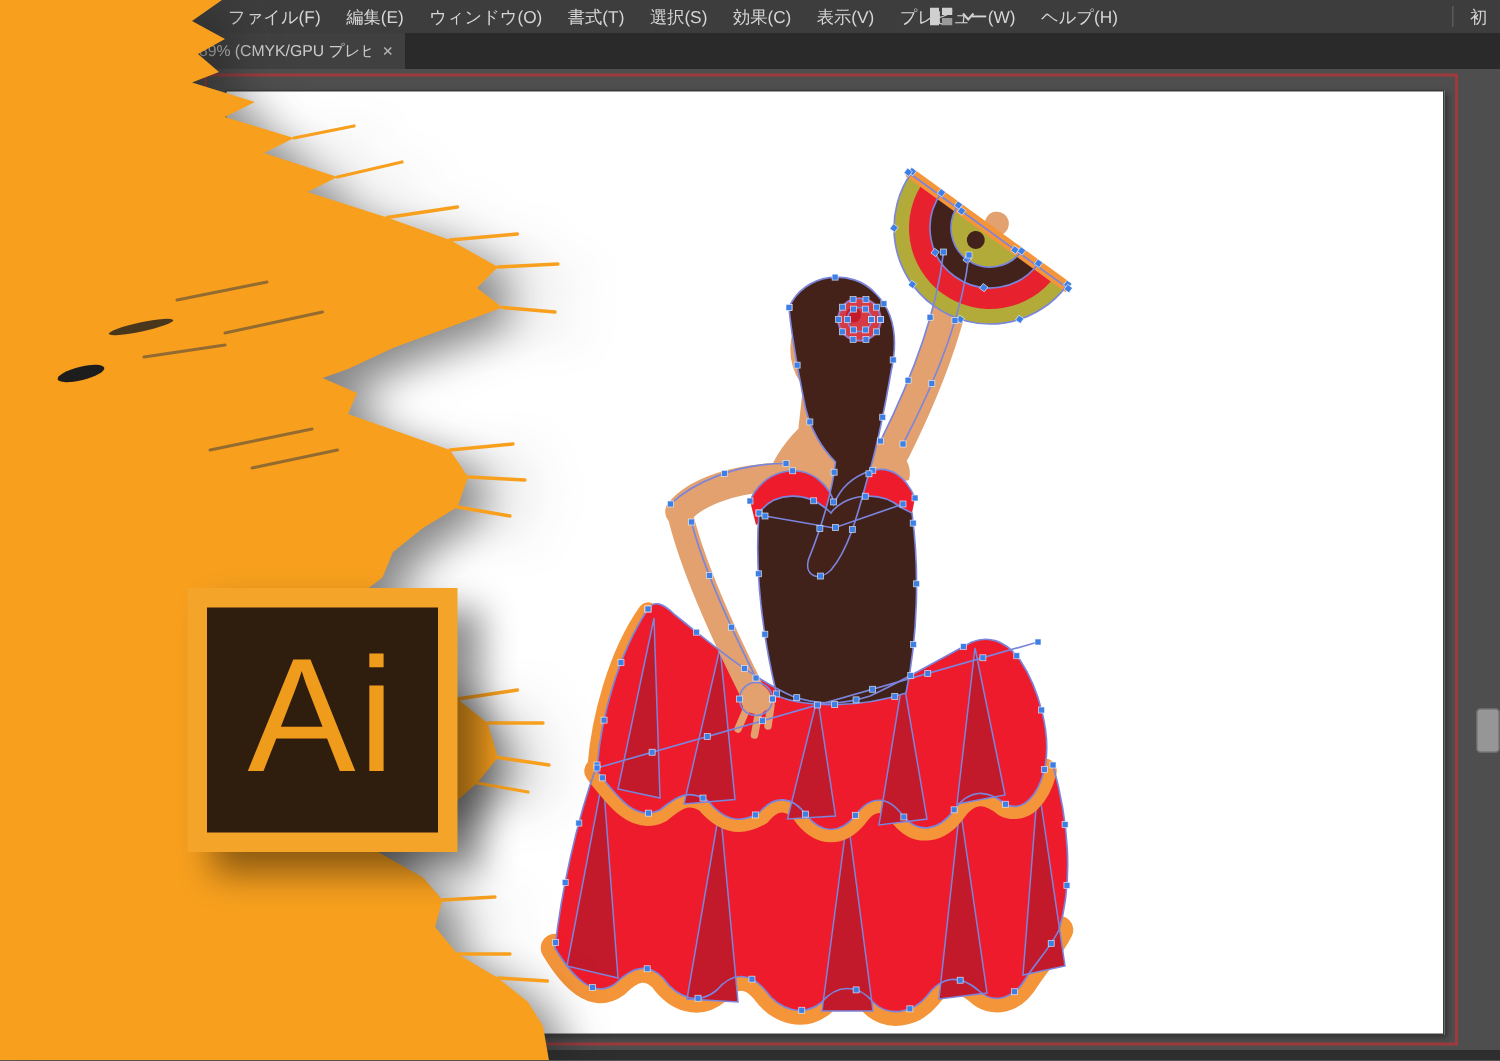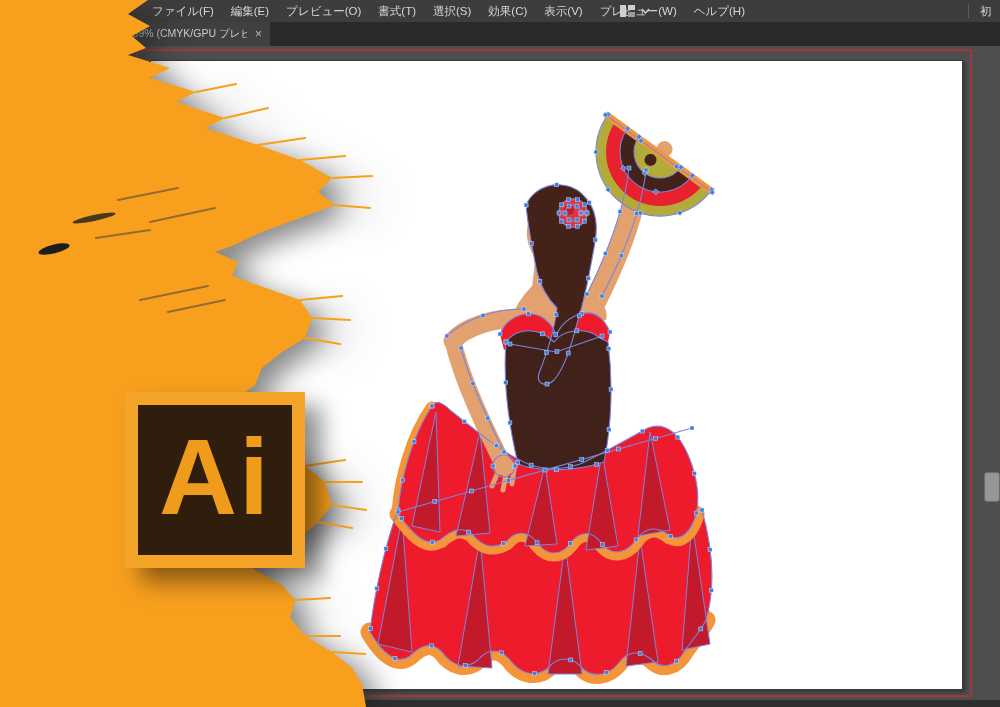--- a/index.html
+++ b/index.html
@@ -35,21 +35,21 @@
   #bottom-strip { position:absolute; left:0; bottom:0; width:1000px; height:7px; background:var(--bottom_strip); }
 
   
   #splash { position:absolute; left:0; top:0; z-index:6; pointer-events:none;
     filter:drop-shadow(14px 10px 14px rgba(35,35,35,.55)); }
   #ai-logo { position:absolute; left:125px; top:392px; width:180px; height:176px;
     background:var(--logo_frame); padding:13px; z-index:7;
     box-shadow:16px 14px 22px rgba(0,0,0,.45); }
   #ai-logo-inner { width:100%; height:100%; background:var(--logo_bg);
     display:flex; align-items:center; justify-content:center; }
-  #ai-logo-text { color:var(--logo_text); font-size:108px; font-weight:bold; letter-spacing:2px;
+  #ai-logo-text { color:var(--logo_text); font-size:108px; font-weight:normal; letter-spacing:2px;
     transform:translateY(-4px); }
 
   .pleat { fill:var(--dress_dark); stroke:var(--sel_line); stroke-width:1; }
   .sel { fill:none; stroke:var(--sel_line); stroke-width:1.1; }
 </style>
 </head>
 <body>
 
 <div id="stage">
 
@@ -292,21 +292,21 @@
     </svg>
 
     <div id="right-widget"></div>
     <div id="bottom-strip"></div>
   </div>
 
   <div id="menubar">
     <div id="menu-items">
         <span class="menu-item">ファイル(F)</span>
         <span class="menu-item">編集(E)</span>
-        <span class="menu-item">プレビュー(O)</span>
+        <span class="menu-item">ウィンドウ(O)</span>
         <span class="menu-item">書式(T)</span>
         <span class="menu-item">選択(S)</span>
         <span class="menu-item">効果(C)</span>
         <span class="menu-item">表示(V)</span>
         <span class="menu-item">プレビュー(W)</span>
         <span class="menu-item">ヘルプ(H)</span>
       </div>
     <div id="workspace-switch">
       <svg width="15" height="12" viewBox="0 0 15 12">
         <rect x="0" y="0" width="6" height="12" fill="#cfcfcf"></rect>

